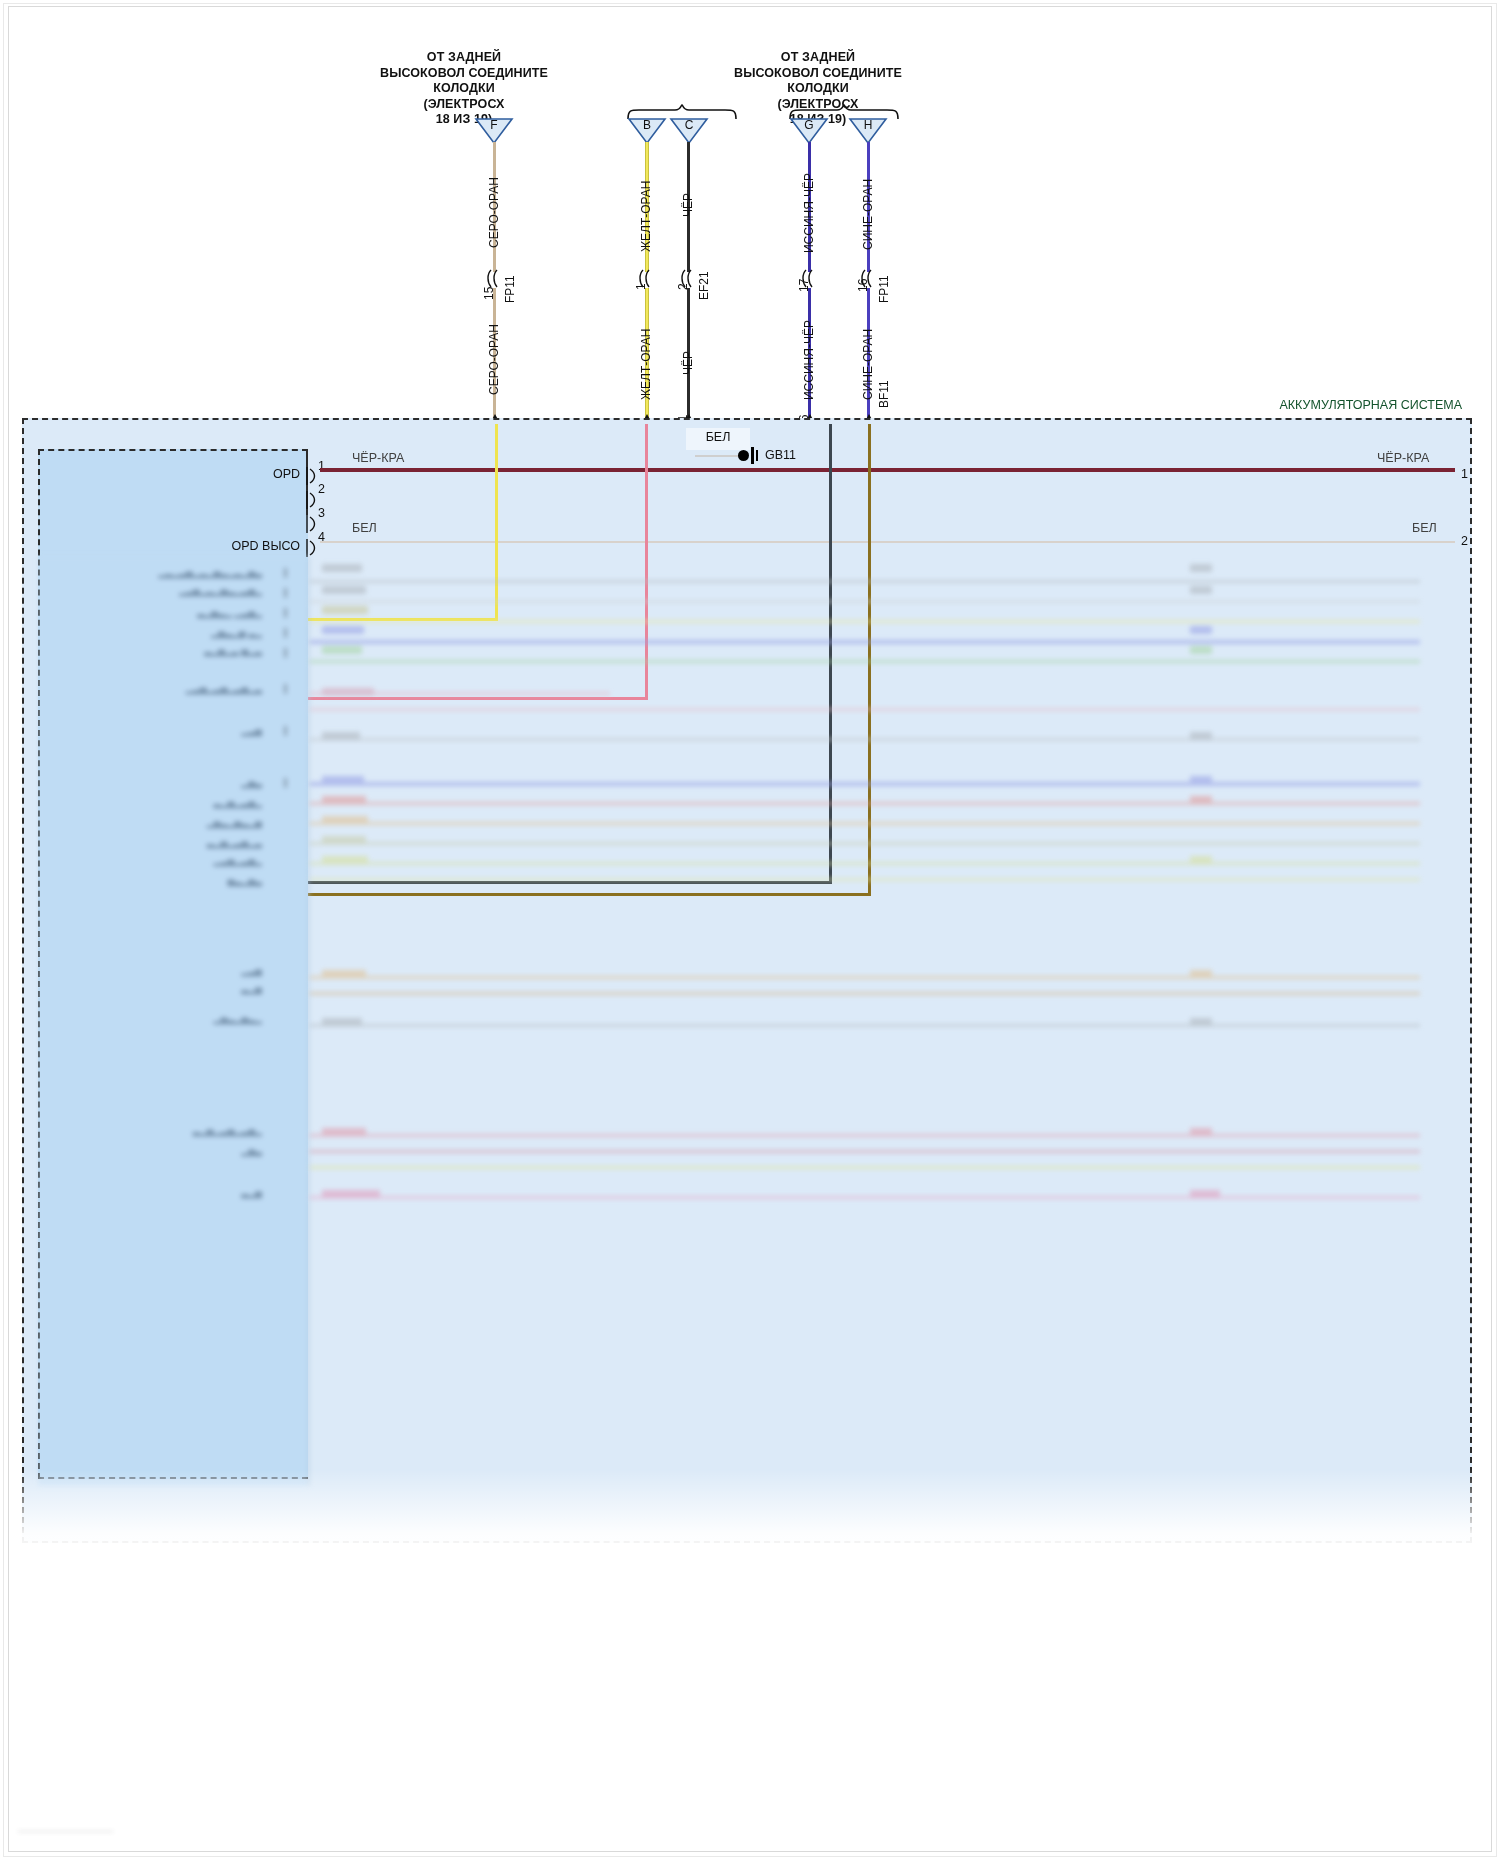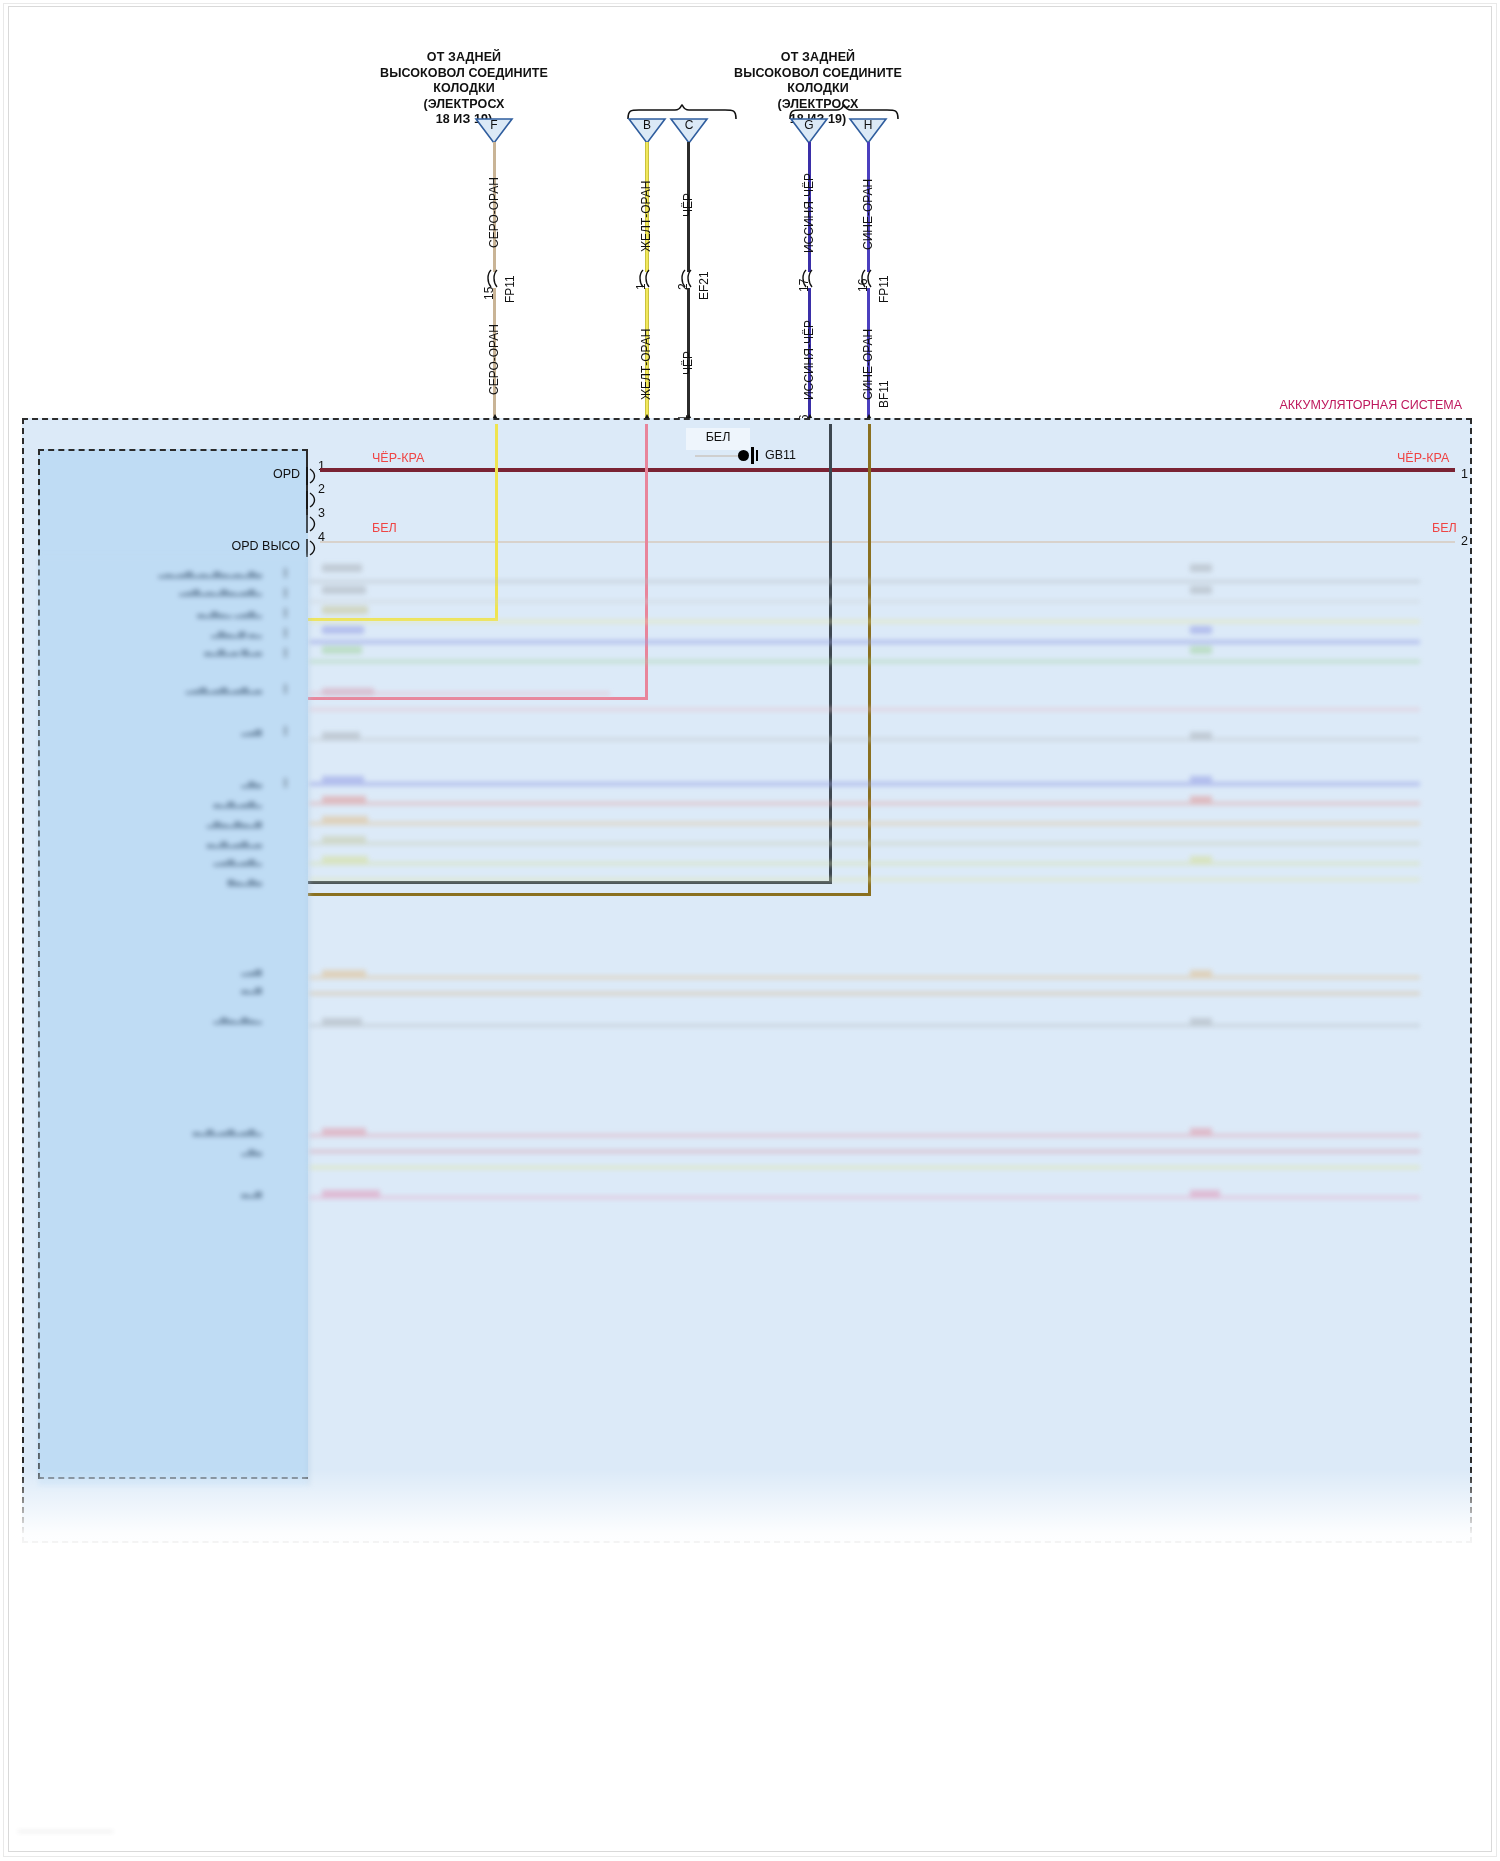--- a/index.html
+++ b/index.html
@@ -69,21 +69,21 @@
   }
   .wnum{
     position:absolute;
     font-size:12px;
     color:#111;
     white-space:nowrap;
     transform-origin:0 0;
     transform:rotate(-90deg);
   }
   .hlabel{
-    position:absolute;font-size:12.5px;color:#ef4444;white-space:nowrap;margin-left:20px;
+    position:absolute;font-size:12.5px;color:#404040;white-space:nowrap;
   }
   .pinnum{
     position:absolute;font-size:12.5px;color:#111;white-space:nowrap;
   }
 
   
   .splice{position:absolute;width:22px;height:20px;}
   .splice svg{display:block;overflow:visible;}
 
   
@@ -93,21 +93,21 @@
   
   #module-battery{
     position:absolute;
     left:22px;top:418px;width:1450px;height:1125px;
     border:2px dashed #2b2b2b;
     box-sizing:border-box;
     background:#dceaf8;
   }
   #module-title{
     position:absolute;right:8px;top:-22px;
-    font-size:12.5px;font-weight:400;color:#be185d;white-space:nowrap;
+    font-size:12.5px;font-weight:400;color:#14532d;white-space:nowrap;
   }
   #inner-box{
     position:absolute;left:38px;top:449px;width:270px;height:1030px;
     border:2px dashed #2b2b2b;border-right:none;
     box-sizing:border-box;
     background:#bfdcf4;
   }
   #inner-box-right-edge{
     position:absolute;left:306px;top:449px;width:2px;height:66px;
     background:#2b2b2b;

